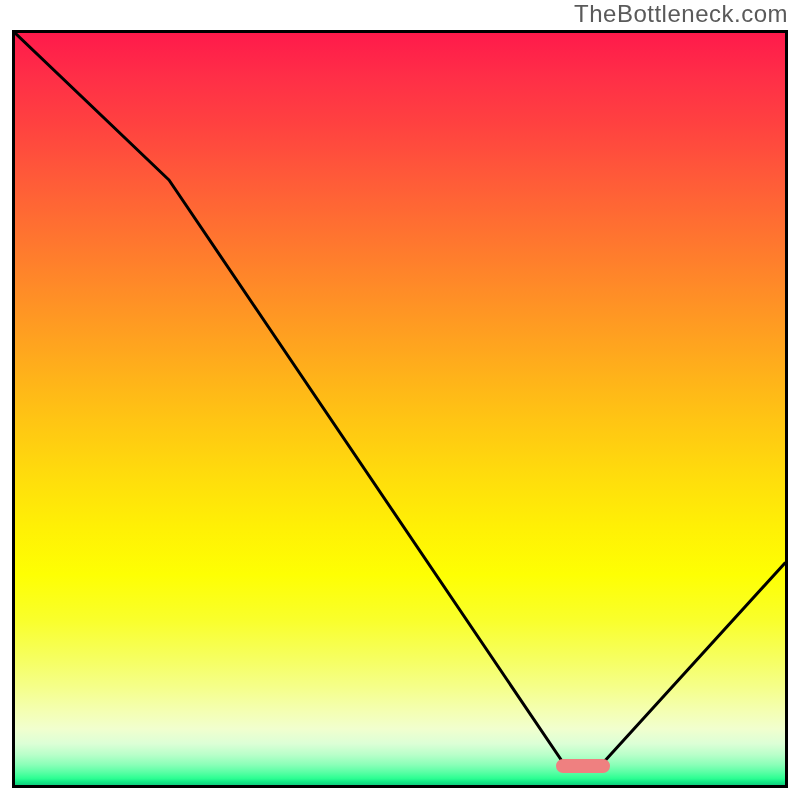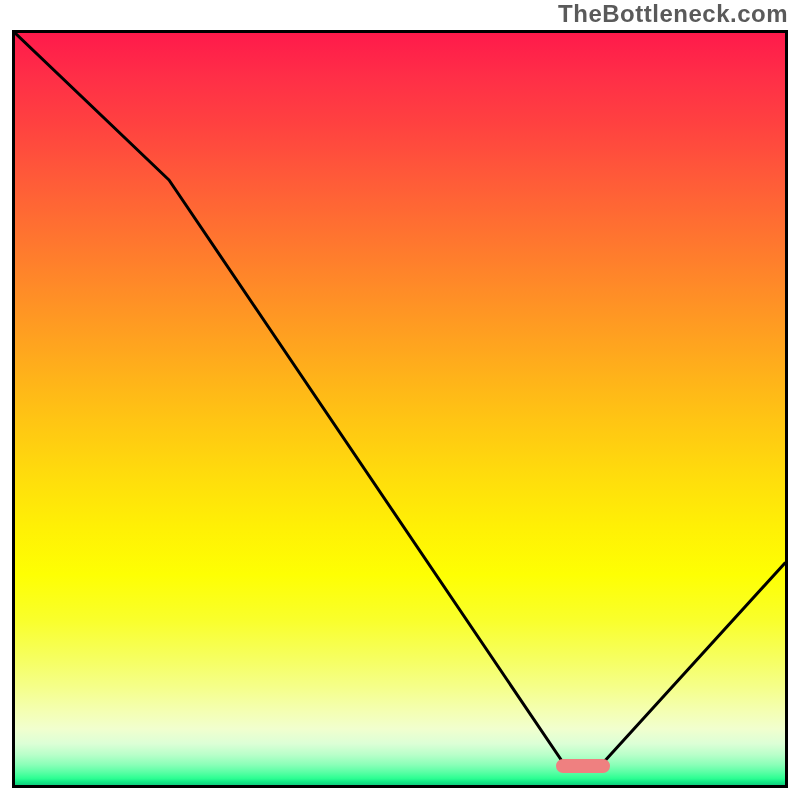--- a/index.html
+++ b/index.html
@@ -13,21 +13,21 @@
   .container {
     position: relative;
     width: 800px;
     height: 800px;
   }
   .watermark {
     position: absolute;
     top: 0px;
     right: 12px;
     font-size: 24px;
-    font-weight: bold;
+    font-weight: normal;
     color: #5a5a5a;
     letter-spacing: 0.5px;
   }
   .plot-frame {
     position: absolute;
     left: 12px;
     top: 30px;
     width: 776px;
     height: 758px;
     border: 3px solid #000;

